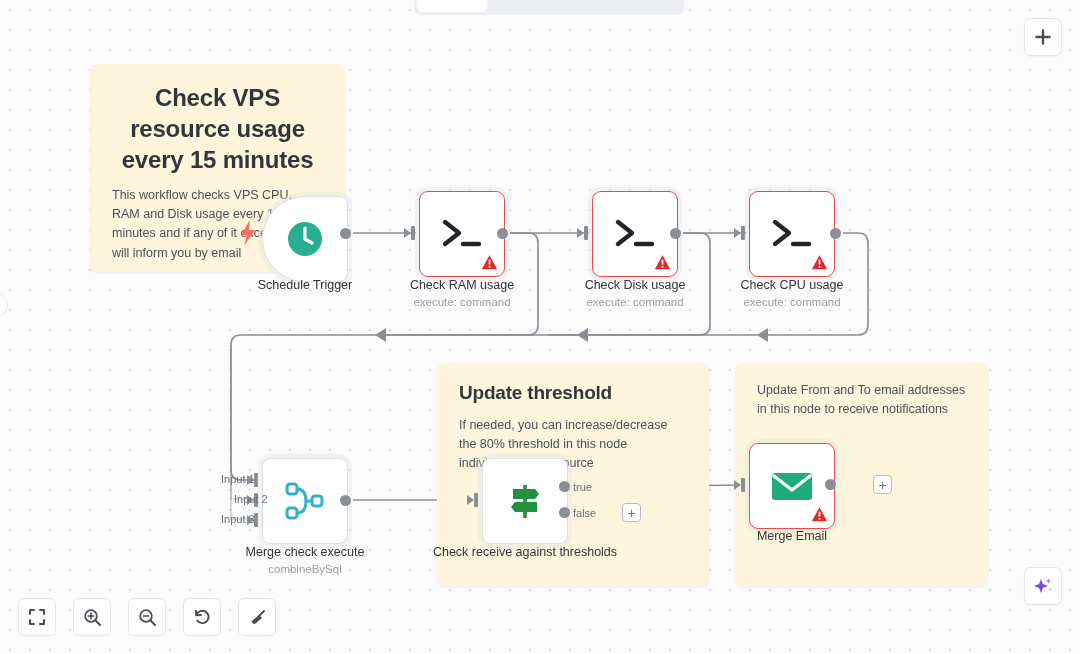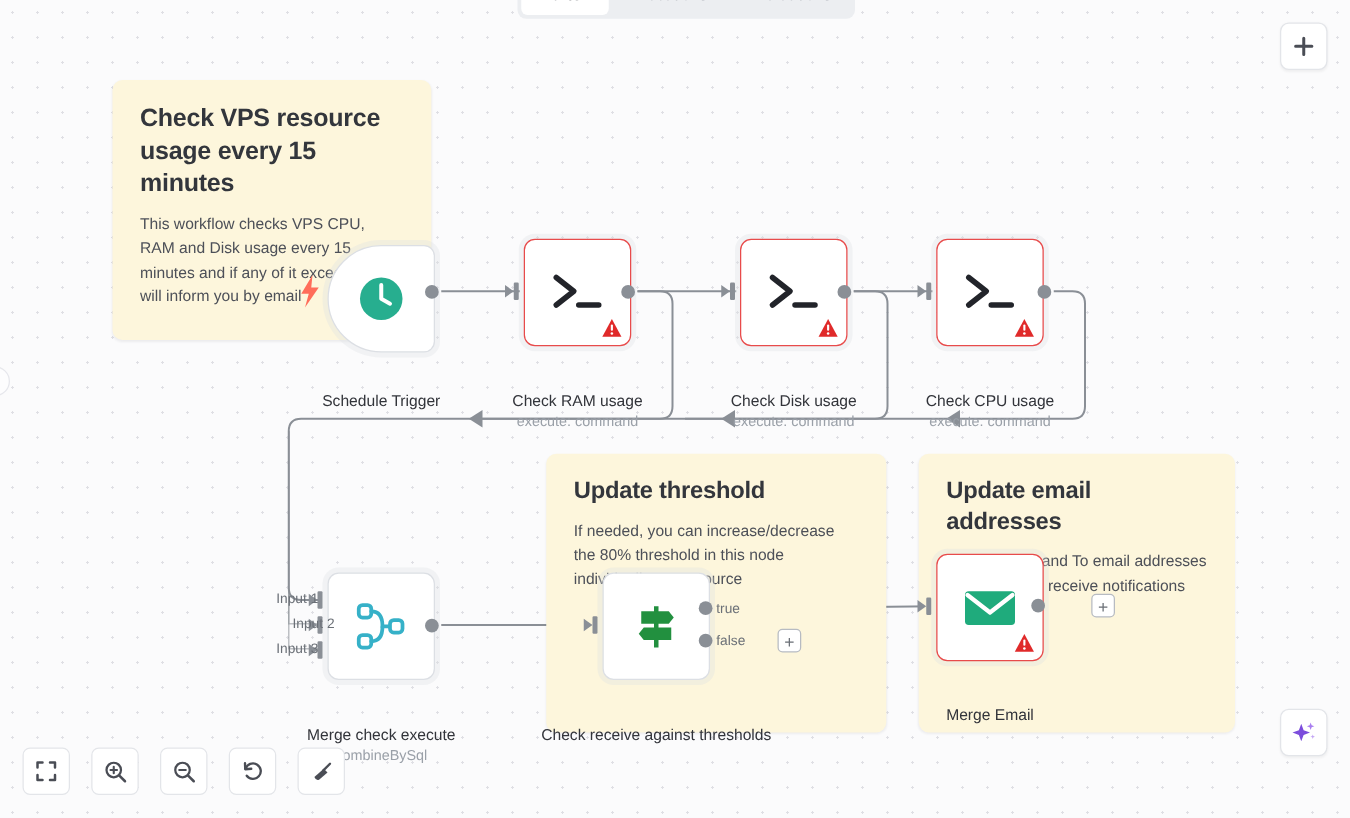--- a/index.html
+++ b/index.html
@@ -44,21 +44,21 @@
     background: #fdf6dc;
     border-radius: 8px;
     padding: 18px 22px;
     box-shadow: 0 1px 2px rgba(40,40,60,.07);
   }
   .sticky-title {
     font-size: 19px; font-weight: 700; color: #33363c;
     line-height: 1.30; letter-spacing: -0.2px;
     margin-bottom: 10px;
   }
-  .sticky-title.lg { font-size: 20px; }
+  .sticky-title.lg { font-size: 24px; text-align: center; }
   .sticky-body {
     font-size: 12.5px; color: #4d5058; line-height: 1.55;
   }
 
   #sticky-main  { left: 90px;  top: 64px;  width: 255px; height: 208px; }
   #sticky-thr   { left: 437px; top: 363px; width: 272px; height: 223px; }
   #sticky-mail  { left: 735px; top: 363px; width: 253px; height: 223px; }
 
   
   .node {
@@ -81,21 +81,20 @@
     width: 17px; height: 17px;
   }
   .node-caption {
     position: absolute;
     text-align: center;
     font-size: 12.5px;
     color: #32343a;
     line-height: 1.28;
     width: 190px;
     pointer-events: none;
-    margin-top: 36px;
   }
   .node-sub {
     display:block;
     font-size: 11.5px;
     color: #9aa0a8;
     margin-top: 2px;
   }
 
   
   #node-schedule { left: 262px; top: 196px; }
@@ -237,21 +236,20 @@
     <div class="sticky-title lg">Check VPS resource usage every 15 minutes</div>
     <div class="sticky-body">This workflow checks VPS CPU, RAM and Disk usage every 15 minutes and if any of it exceeds 80% will inform you by email</div>
   </div>
 
   <div class="sticky" id="sticky-thr">
     <div class="sticky-title">Update threshold</div>
     <div class="sticky-body">If needed, you can increase/decrease the 80% threshold in this node individually per resource</div>
   </div>
 
   <div class="sticky" id="sticky-mail">
-    <div class="sticky-title">Update email addresses</div>
     <div class="sticky-body">Update From and To email addresses in this node to receive notifications</div>
   </div>
 
   <div class="tabs-wrap">
     <div class="tab active">Editor</div>
     <div class="tab">Executions</div>
     <div class="tab">Evaluations</div>
   </div>
 
   <svg style="position:absolute;left:238px;top:218px;" width="20" height="30" viewBox="0 0 20 30">

